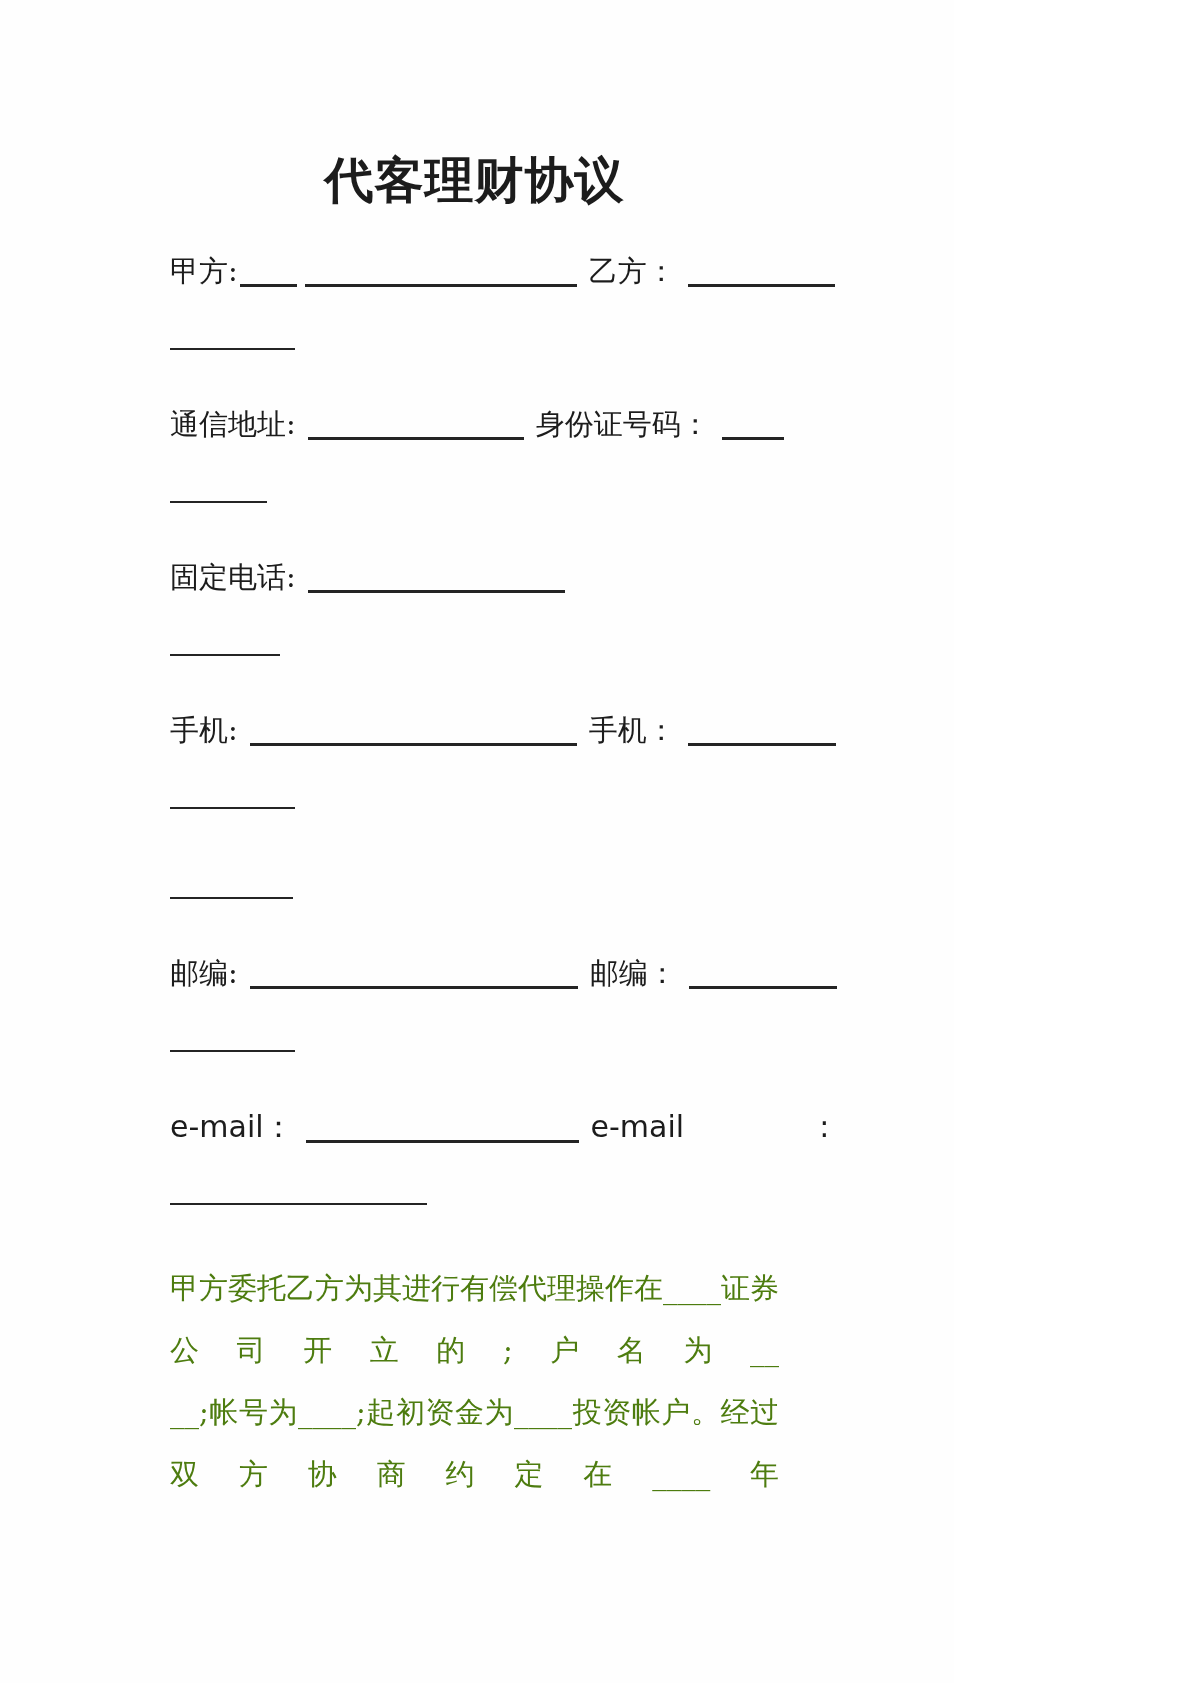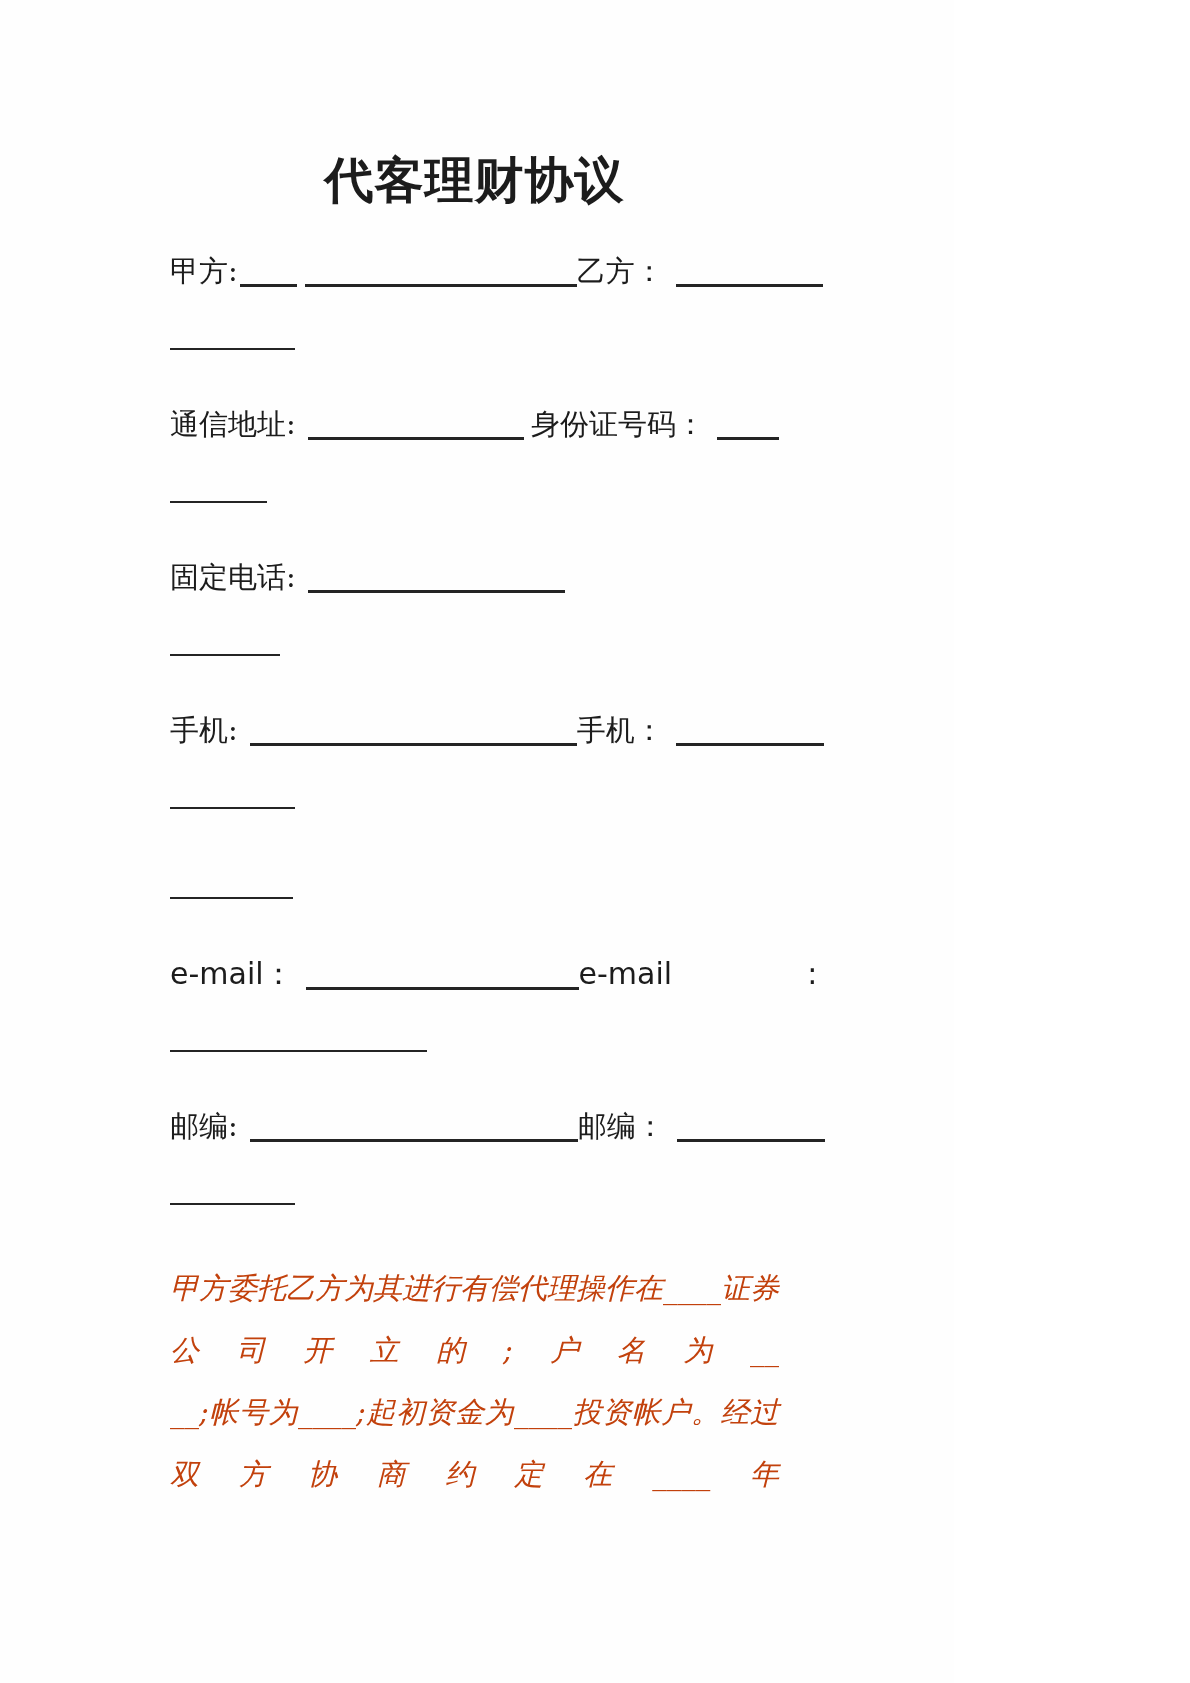--- a/index.html
+++ b/index.html
@@ -17,40 +17,39 @@
     font-size:49px;
     font-weight:700;
     line-height:64px;
     text-align:center;
     letter-spacing:1px;
     white-space:nowrap;
   }
   .form { margin-top:28px; }
   .frow { margin-bottom:27px; }
   .fline { height:63px; line-height:63px; font-size:29px; white-space:nowrap; }
-  .fline.top { display:flex; }
+  .fline.top { display:flex;gap:12px; }
   .lpart { width:600px; }
   .rpart { flex:1; }
   .blank {
     display:inline-block;
     border-bottom:3px solid #242424;
     vertical-align:-6px;
     height:10px;
   }
   .blank.cont { border-bottom-width:2px; }
   .gap12 { margin-left:12px; }
   .gap2  { margin-left:2px; }
   .sans { font-family:"DejaVu Sans","Liberation Sans",sans-serif; font-size:30px; }
   .rcolon-spread { display:inline-block; margin-left:135px; }
   .para {
     margin-top:36px;
     font-size:29px;
     line-height:62px;
-    color:#c2410c;
-    font-style:italic;
+    color:#4d7c0f;
   }
   .para .pline {
     text-align:justify;
     text-align-last:justify;
     word-break:break-all;
   }
 </style>
 </head>
 <body>
 
@@ -115,42 +114,42 @@
 
     <div class="frow">
       <div class="fline bottom">
         <span class="blank cont" style="width:123px"></span>
       </div>
     </div>
 
     <div class="frow">
       <div class="fline top">
         <div class="lpart">
+          <span>邮编:</span><span class="blank gap12" style="width:328px"></span>
+        </div>
+        <div class="rpart">
+          <span>邮编</span><span>：</span><span class="blank gap12" style="width:148px"></span>
+        </div>
+      </div>
+      <div class="fline bottom">
+        <span class="blank cont" style="width:125px"></span>
+      </div>
+    </div>
+
+    <div class="frow">
+      <div class="fline top">
+        <div class="lpart">
           <span class="sans">e-mail：</span><span class="blank gap12" style="width:273px"></span>
         </div>
         <div class="rpart">
           <span class="sans">e-mail</span><span class="sans rcolon-spread">:</span>
         </div>
       </div>
       <div class="fline bottom">
         <span class="blank cont" style="width:257px"></span>
-      </div>
-    </div>
-
-    <div class="frow">
-      <div class="fline top">
-        <div class="lpart">
-          <span>邮编:</span><span class="blank gap12" style="width:328px"></span>
-        </div>
-        <div class="rpart">
-          <span>邮编</span><span>：</span><span class="blank gap12" style="width:148px"></span>
-        </div>
-      </div>
-      <div class="fline bottom">
-        <span class="blank cont" style="width:125px"></span>
       </div>
     </div>
 
   </div>
 
   <div class="para">
     <div class="pline">甲方委托乙方为其进行有偿代理操作在____证券公司开立的;户名为__</div>
     <div class="pline">__;帐号为____;起初资金为____投资帐户。经过双方协商约定在____年</div>
   </div>
 

